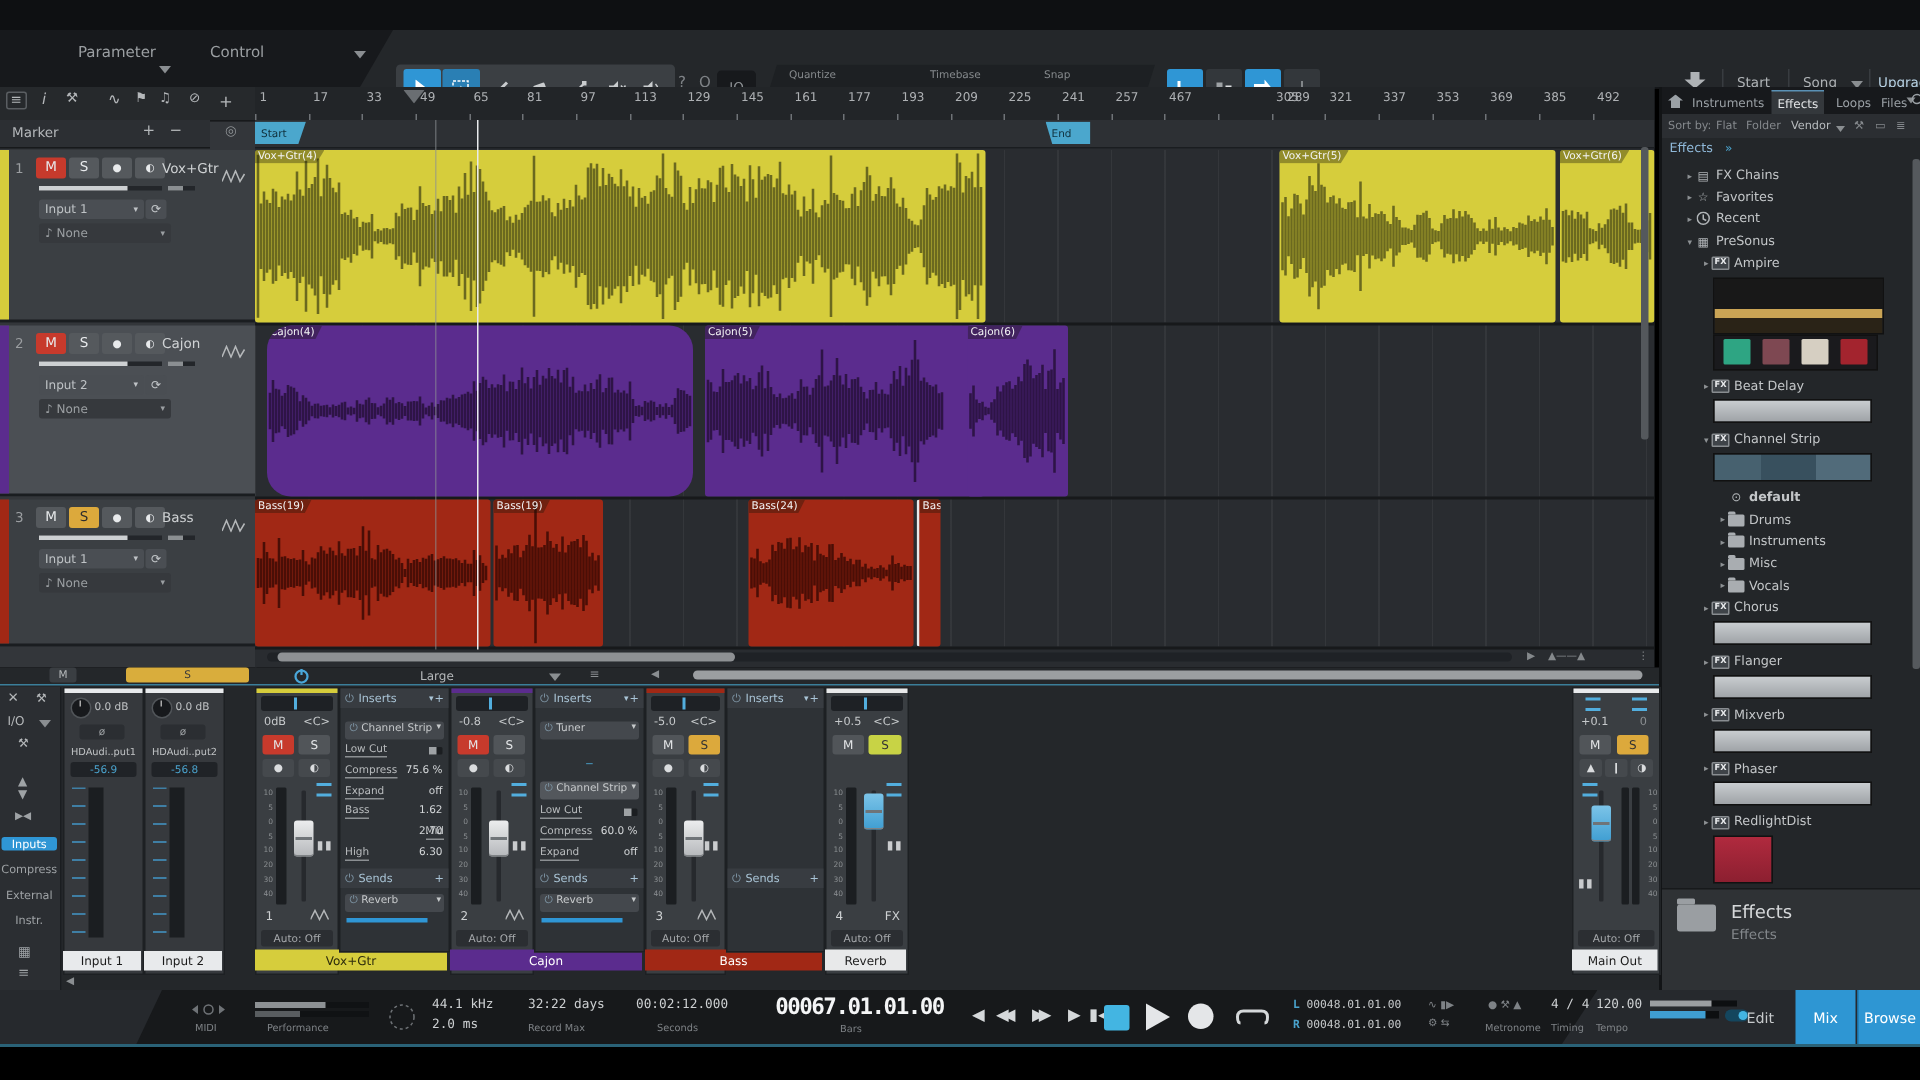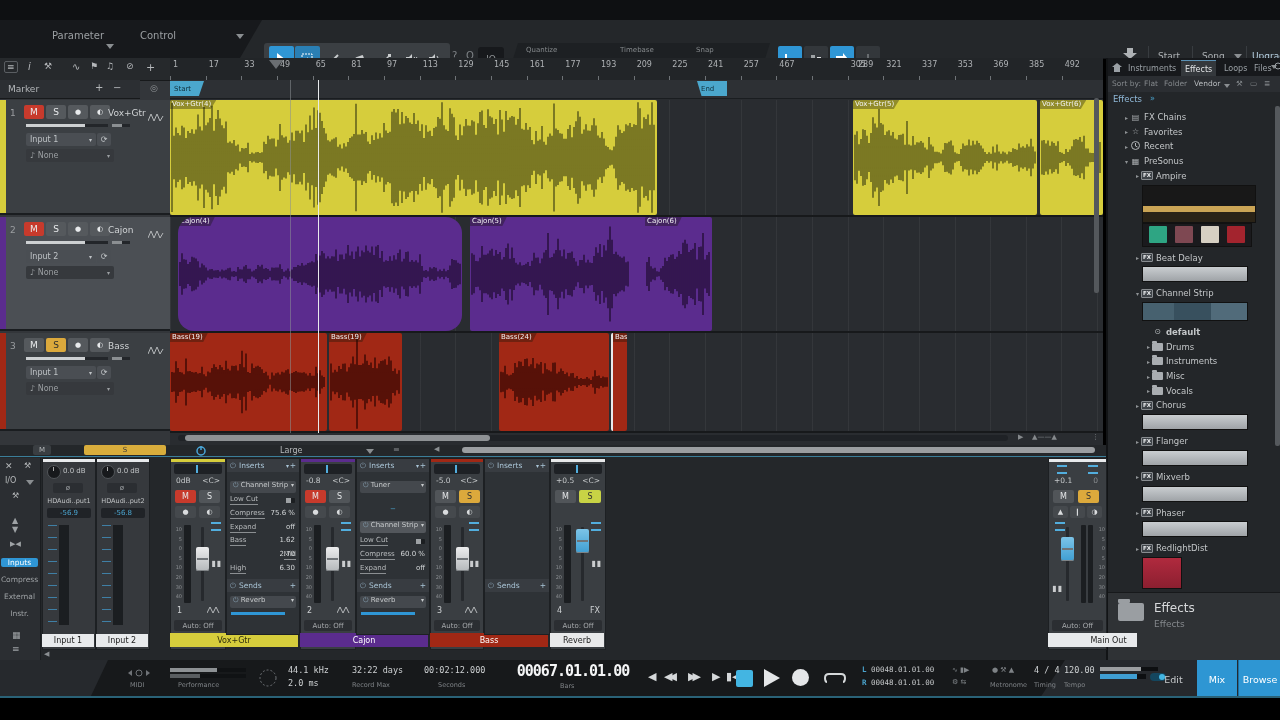--- a/index.html
+++ b/index.html
@@ -917,21 +917,21 @@
           <div class="dotbtn" style="left: 38px; top: 47px; width: 15px;">◑</div>
           <div class="bluedash" style="left: 6px; top: 63px;"></div>
           <div class="fgroove" style="left: 17px; top: 68px; height: 74px;"></div>
           <div class="fcap bluecap" style="left: 12px; top: 78px;"></div>
           <div class="fmeter" style="left: 32px; top: 66px; height: 78px; width: 5px;"></div>
           <div class="fmeter" style="left: 39px; top: 66px; height: 78px; width: 5px;"></div>
           <div class="fscale" style="right: 1px; top: 66px;">10<br>5<br>0<br>5<br>10<br>20<br>30<br>40</div>
           <div class="stico" style="left: 3px; top: 125px;">▮▮</div>
           <div class="autobtn" style="top: 161px;">Auto: Off</div>
         </div>
-        <div class="namebar" style="left: 1048px; width: 57px; background: rgb(232, 234, 236); color: rgb(27, 27, 27); padding-left: 32px;">Main Out</div>
+        <div class="namebar" style="left: 1048px; width: 57px; background: rgb(232, 234, 236); color: rgb(27, 27, 27);">Main Out</div>
       </div>
     <span class="abs" style="left:44px;top:205px;font-size:7px;color:#8a8e91">◀</span>
   </div>
 
   <div class="abs" id="transport">
     <div id="tcluster"></div>
     <svg class="abs" style="left:128px;top:8px" width="22" height="10">
       <polygon points="0,5 4,2 4,8" fill="#6f7377"></polygon>
         <circle cx="11" cy="5" r="3" fill="none" stroke="#6f7377"></circle>
         <polygon points="22,5 18,2 18,8" fill="#6f7377"></polygon>

